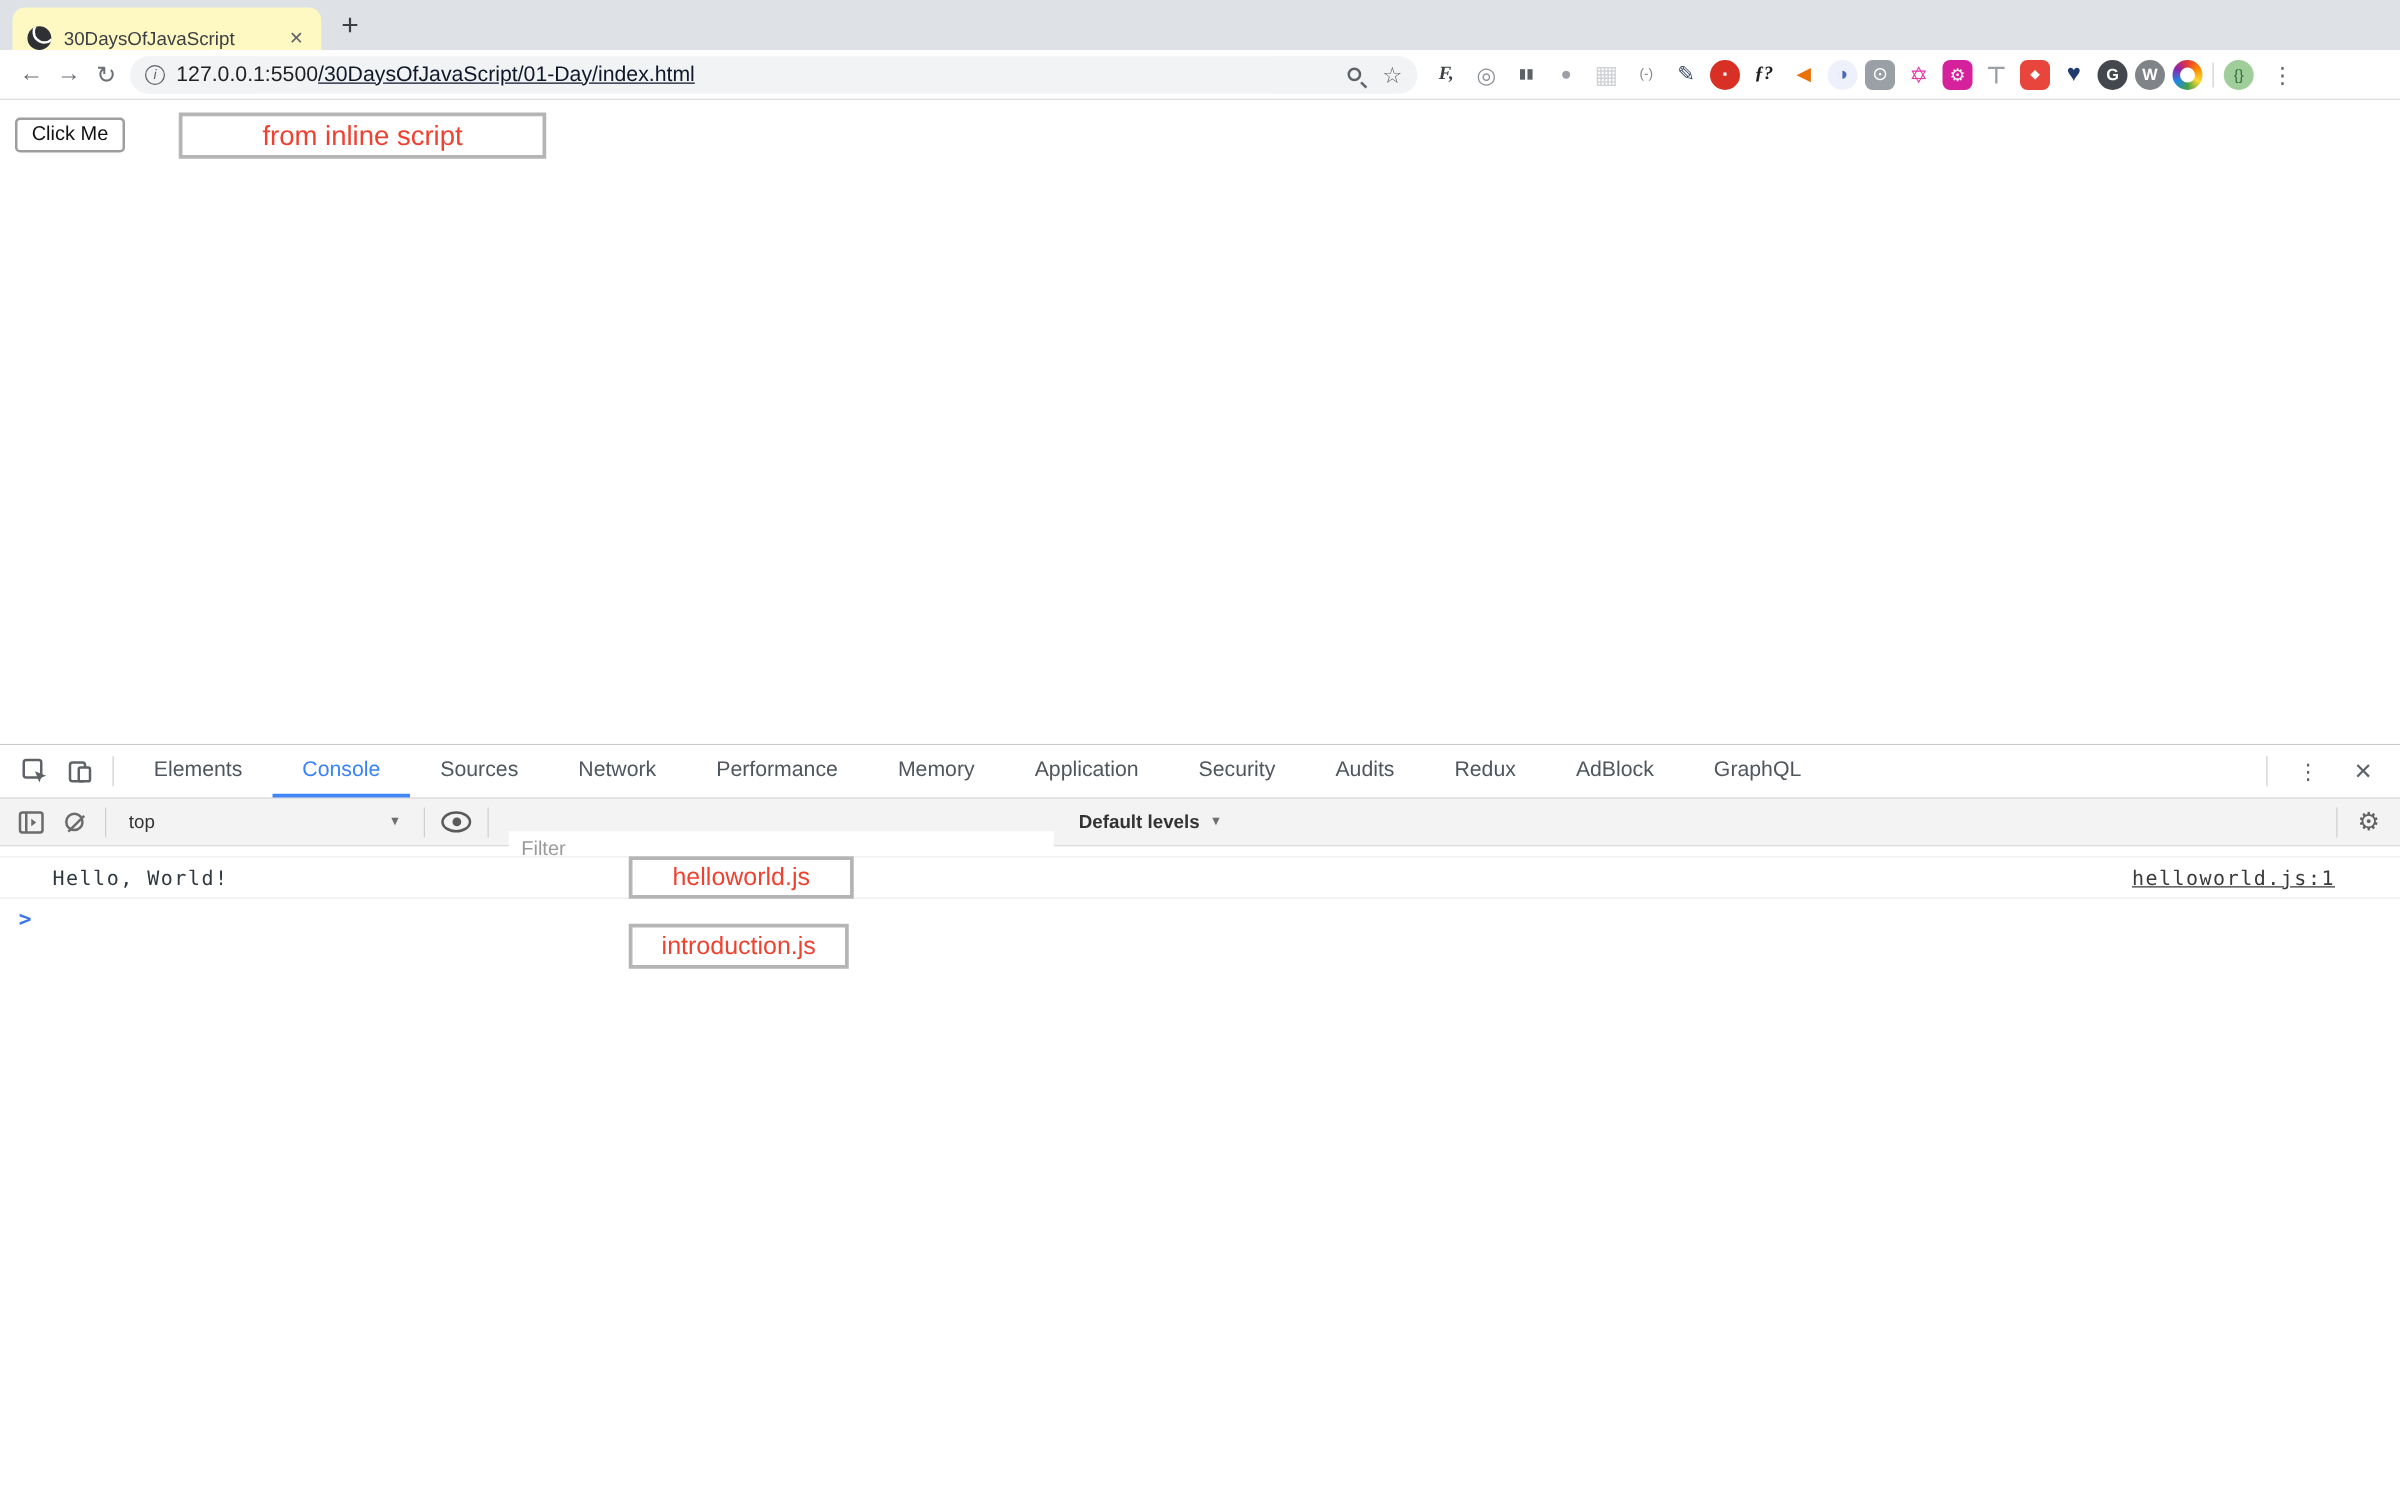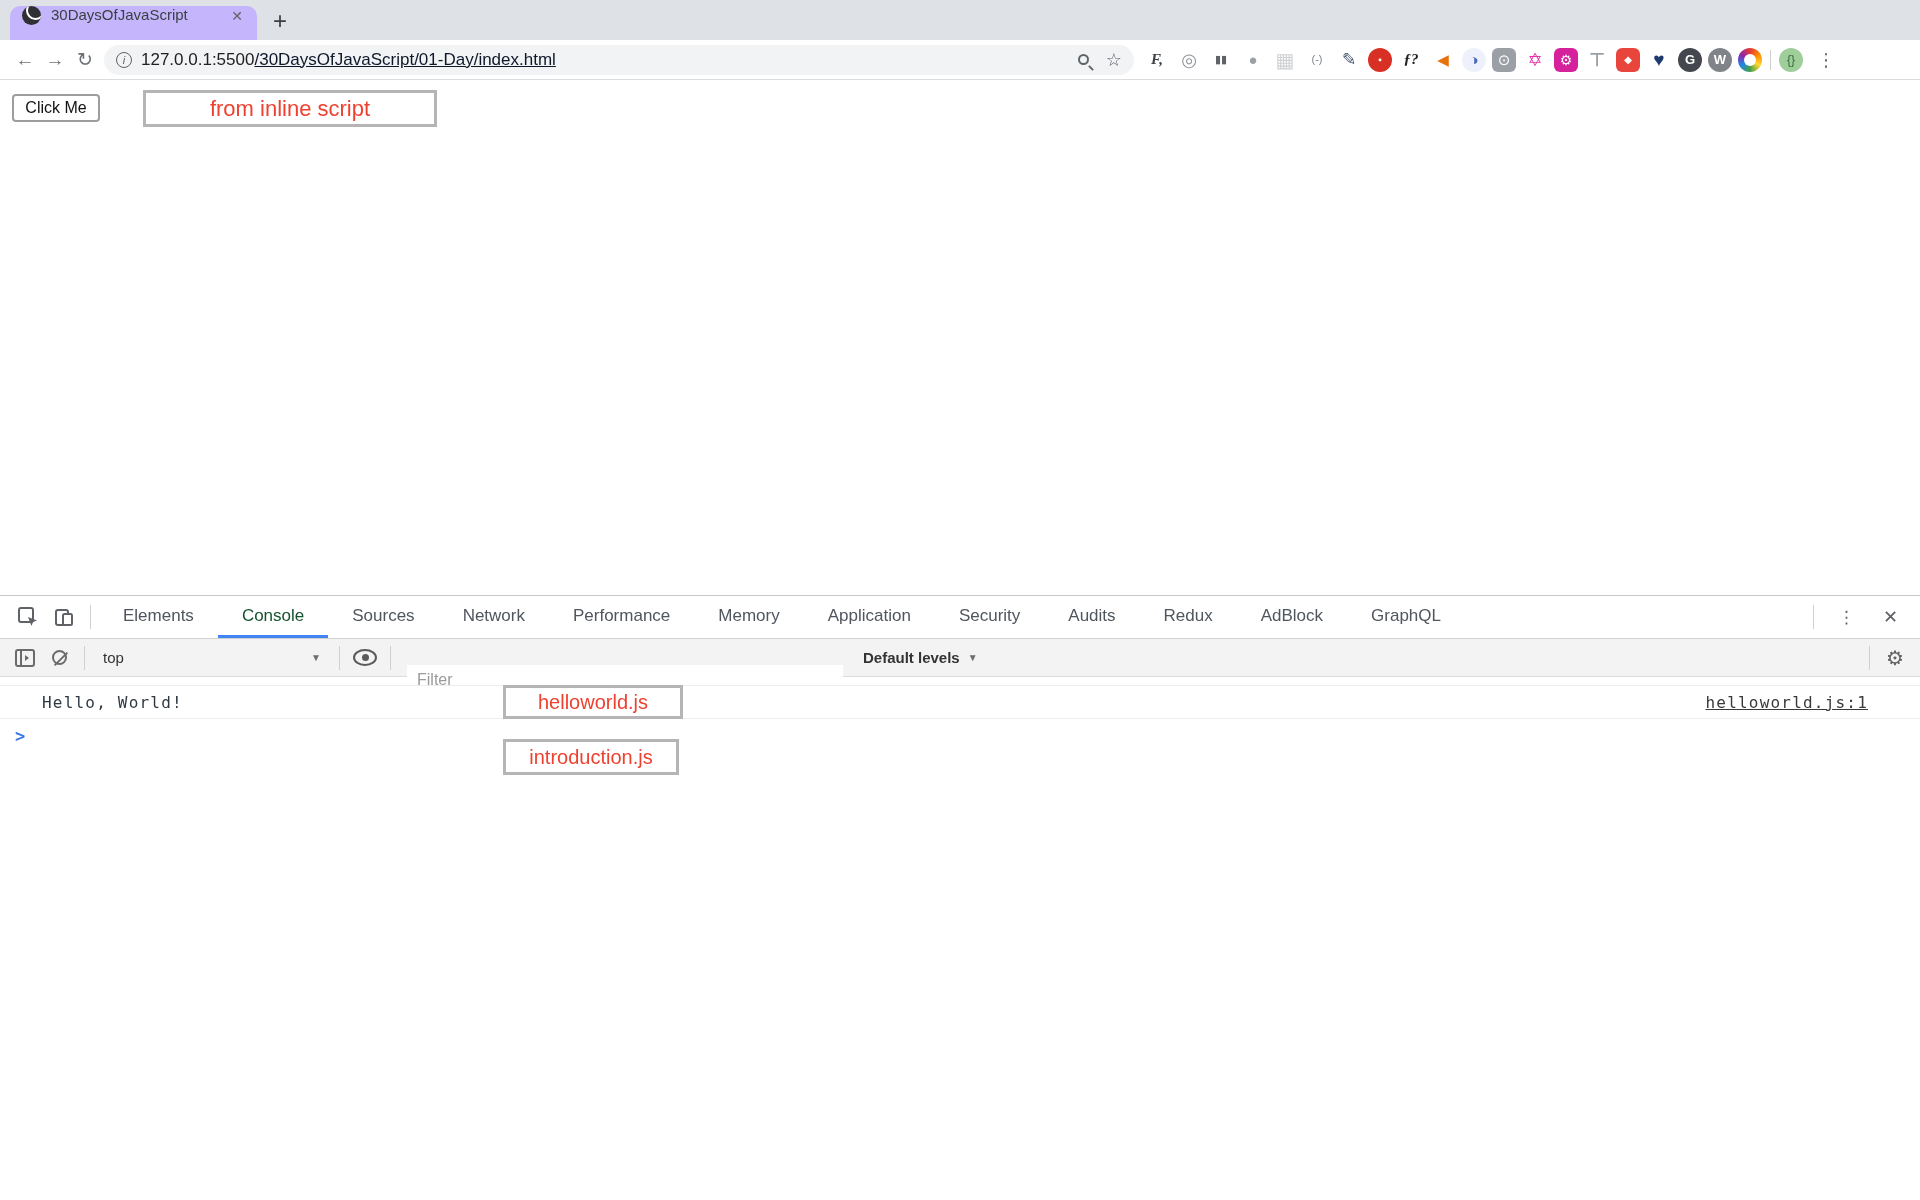--- a/index.html
+++ b/index.html
@@ -1,22 +1,22 @@
 <!DOCTYPE html>
 <html style="--annotation-red: #ef4130; --accent-blue: #4285f4; --prompt-blue: #3b78e7; --tabstrip-bg: #dee1e6; --toolbar-gray: #f3f3f3;"><head>
 <meta charset="utf-8">
 <style>
   * { margin:0; padding:0; box-sizing:border-box; }
   html,body { width:1920px; height:1200px; background:#fff; overflow:hidden;
               font-family:"Liberation Sans", sans-serif; }
 
   
   .tab-strip { height:40px; background:var(--tabstrip-bg,#dee1e6); display:flex; align-items:flex-end; }
-  .tab { margin-left:10px; width:247px; height:34px; background:#c4b5fd; border-radius:10px 10px 0 0;
-         display:flex; align-items:flex-start; padding:0 10px 0 12px; gap:10px; }
+  .tab { margin-left:10px; width:247px; height:34px; background:#fef9c3; border-radius:10px 10px 0 0;
+         display:flex; align-items:flex-end; padding:0 10px 0 12px; gap:10px; }
   .globe { width:19px; height:19px; border-radius:50%; background:#2f3033; position:relative; overflow:hidden; flex:none; }
   .globe::after { content:""; position:absolute; left:4px; top:-5px; width:15px; height:15px;
                   border-radius:50%; border:2px solid #fff; }
   .tab-title { font-size:15px; color:#3c4043; flex:1; white-space:nowrap; overflow:hidden; }
   .tab-close { font-size:14px; color:#5f6368; padding:2px 4px; cursor:default; }
   .new-tab { font-size:24px; color:#3c4043; margin:0 0 4px 16px; line-height:30px; }
 
   .toolbar { height:40px; background:#fff; border-bottom:1px solid #dadce0;
              display:flex; align-items:center; padding:0 10px; }
   .nav-btn { width:30px; height:30px; display:flex; align-items:center; justify-content:center;
@@ -59,21 +59,21 @@
 
   
   .devtools { border-top:1px solid #c9c9c9; }
   .dt-tabs { height:43px; background:#fff; border-bottom:1px solid #d0d0d0;
              display:flex; align-items:stretch; padding-left:10px; }
   .dt-icon { width:36px; display:flex; align-items:center; justify-content:center; }
   .vdivider { width:1px; background:#d0d0d0; height:24px; align-self:center; margin:0 8px; }
   .dt-tab-list { display:flex; align-items:stretch; }
   .dt-tab { padding:0 24px; font-size:17px; color:#50565e; display:flex; align-items:center;
             border-bottom:3px solid transparent;text-align:right; }
-  .dt-tab.active { color:#14532d; border-bottom:3px solid var(--accent-blue,#4285f4); }
+  .dt-tab.active { color:#3b82f6; border-bottom:3px solid var(--accent-blue,#4285f4); }
   .dt-right { margin-left:auto; display:flex; align-items:center; padding-right:10px; gap:4px; }
   .dt-dots { font-size:17px; color:#5f6368; padding:0 12px; }
   .dt-close { font-size:18px; color:#5f6368; padding:0 12px; }
 
   .console-toolbar { height:38px; background:var(--toolbar-gray,#f3f3f3); border-bottom:1px solid #dcdcdc;
              display:flex; align-items:center; padding:0 8px; }
   .ct-icon { width:34px; display:flex; align-items:center; justify-content:center; flex:none; }
   .noentry { width:15px; height:15px; border:2px solid #6b6b6b; border-radius:50%; position:relative; }
   .noentry::after { content:""; position:absolute; left:-2px; top:6px; width:18px; height:2px;
                     background:#6b6b6b; transform:rotate(-45deg); }

